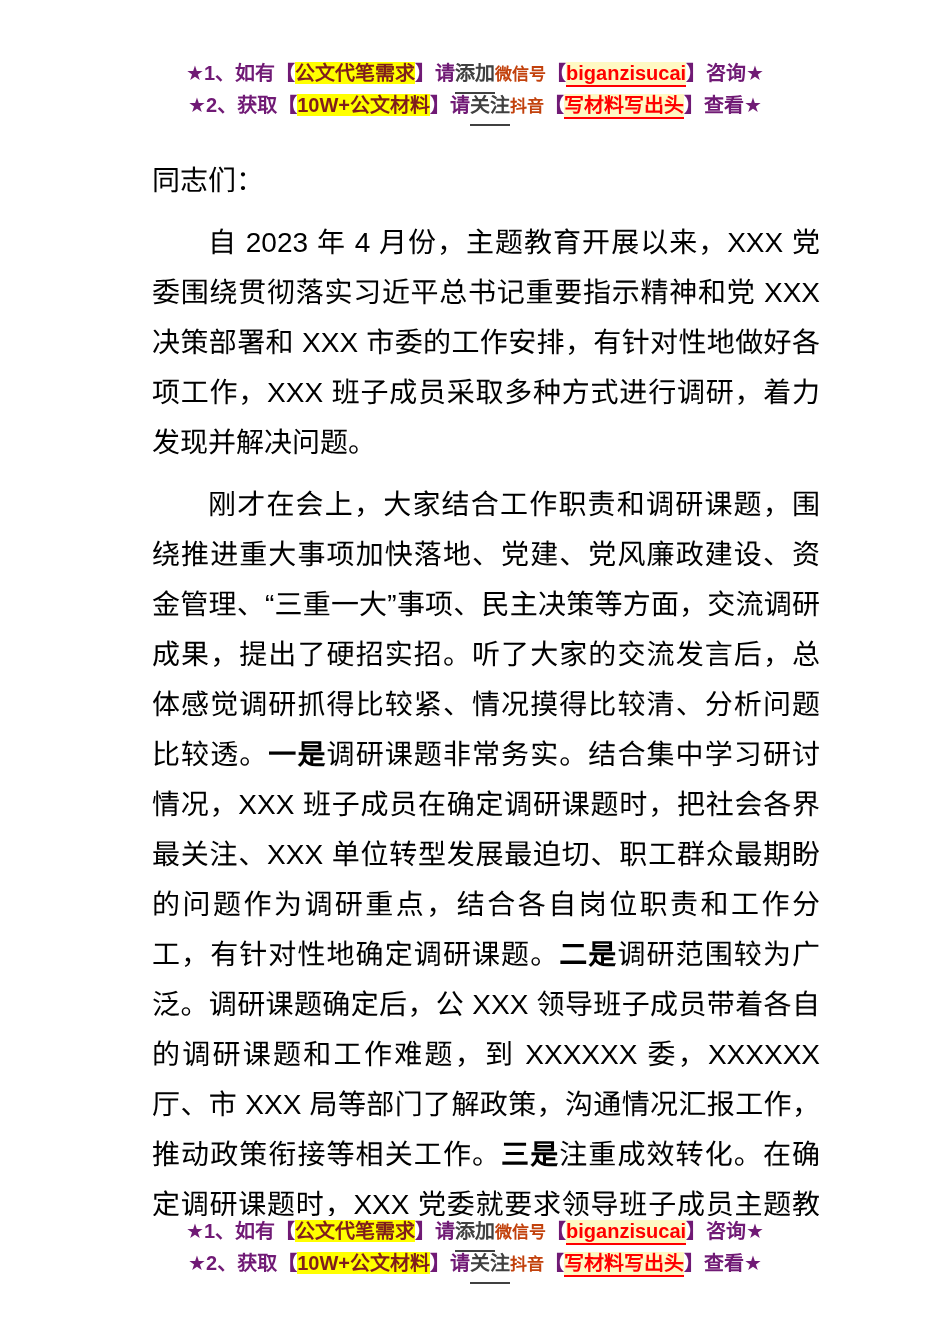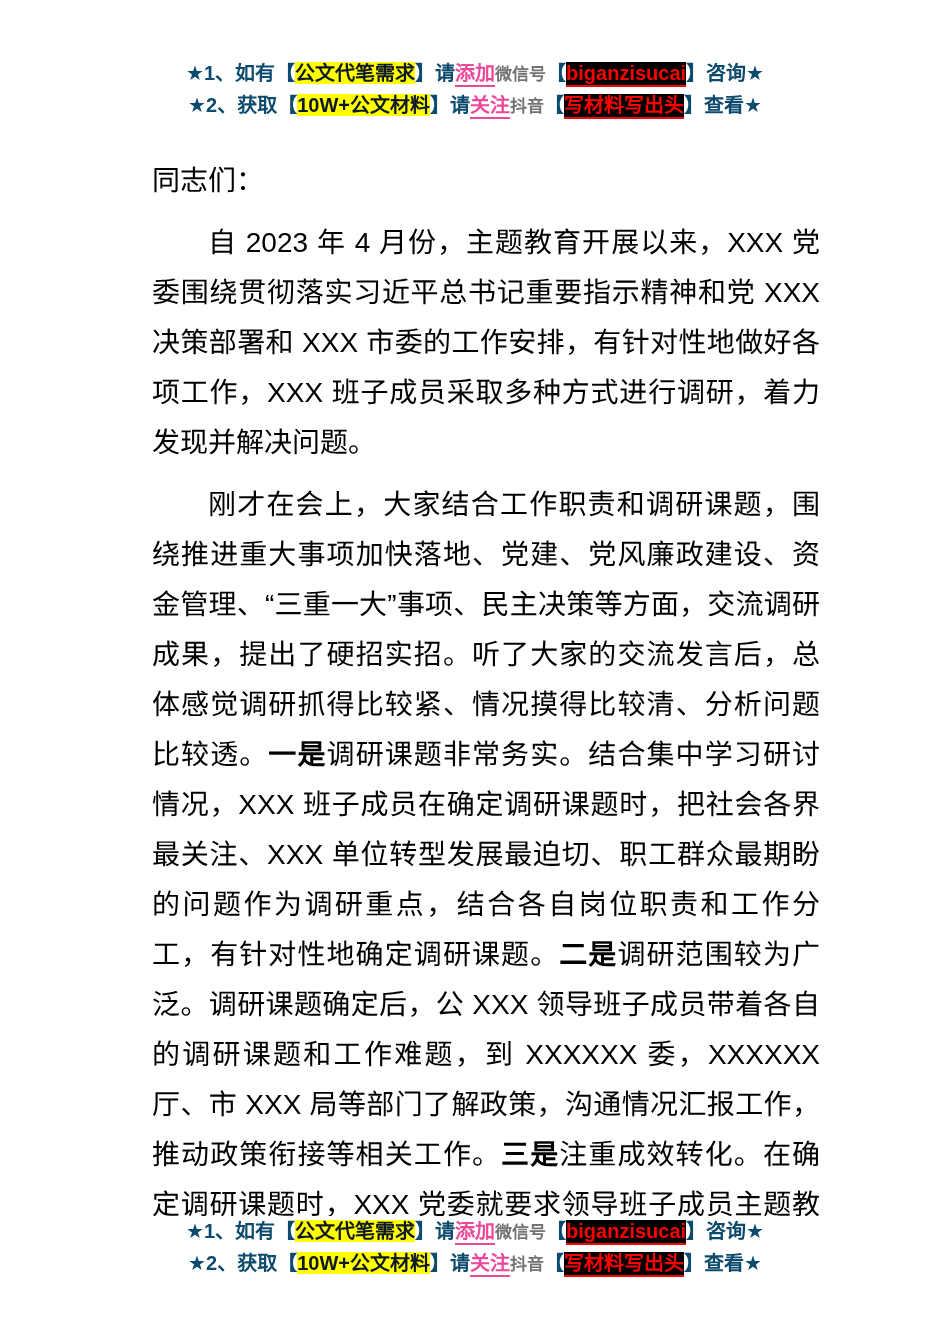--- a/index.html
+++ b/index.html
@@ -27,37 +27,37 @@
     white-space: nowrap;
   }
   .banner-top { padding-top: 58px; }
   .banner-bottom {
     position: absolute;
     left: 0;
     right: 0;
     bottom: 64px;
     background: #ffffff;
   }
-  .seg-plain { color: #0c4a6e; }
+  .seg-plain { color: #701a75; }
   .seg-plain-small {
-    color: #737373;
+    color: #c2410c;
     font-size: 17px;
   }
   .seg-highlight {
-    color: #0f172a;
+    color: #7f1d1d;
     background: #ffff00;
   }
   .seg-underline {
-    color: #ec4899;
+    color: #404040;
     border-bottom: 2px solid currentColor;
-    padding-bottom: 1px;
+    padding-bottom: 8px;
   }
   .seg-highlight-underline {
     color: #ff0000;
-    background: #000000;
+    background: #fef9c3;
     border-bottom: 2px solid currentColor;
     padding-bottom: 1px;
   }
   
   .title {
     margin-top: 34px;
     text-align: center;
     font-weight: bold;
     font-size: 29px;
     line-height: 57px;

